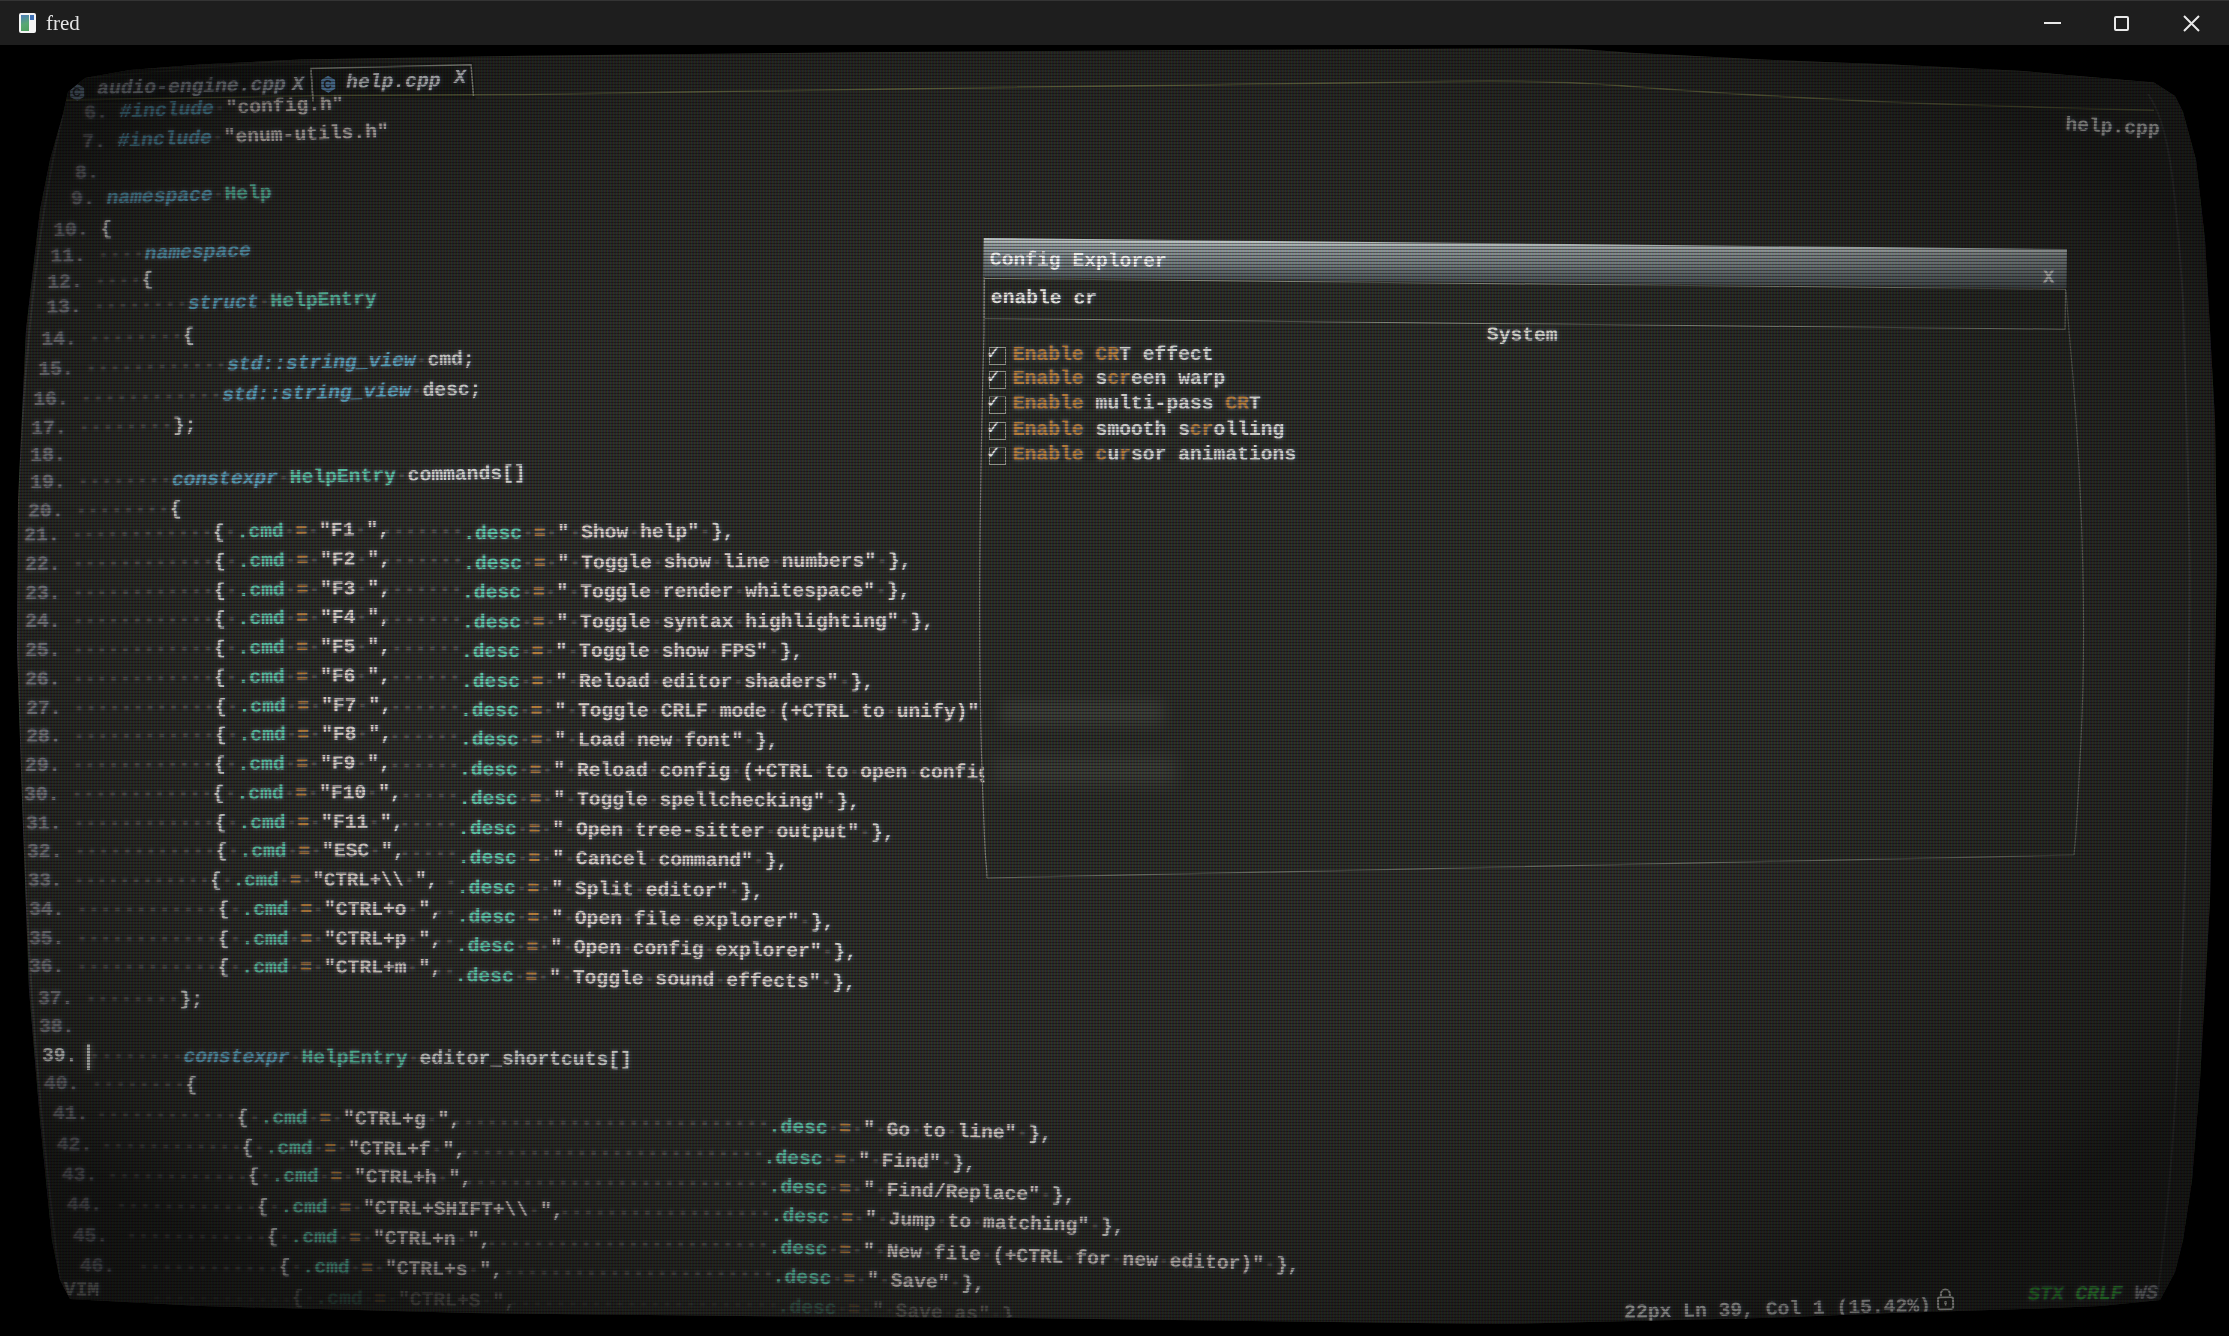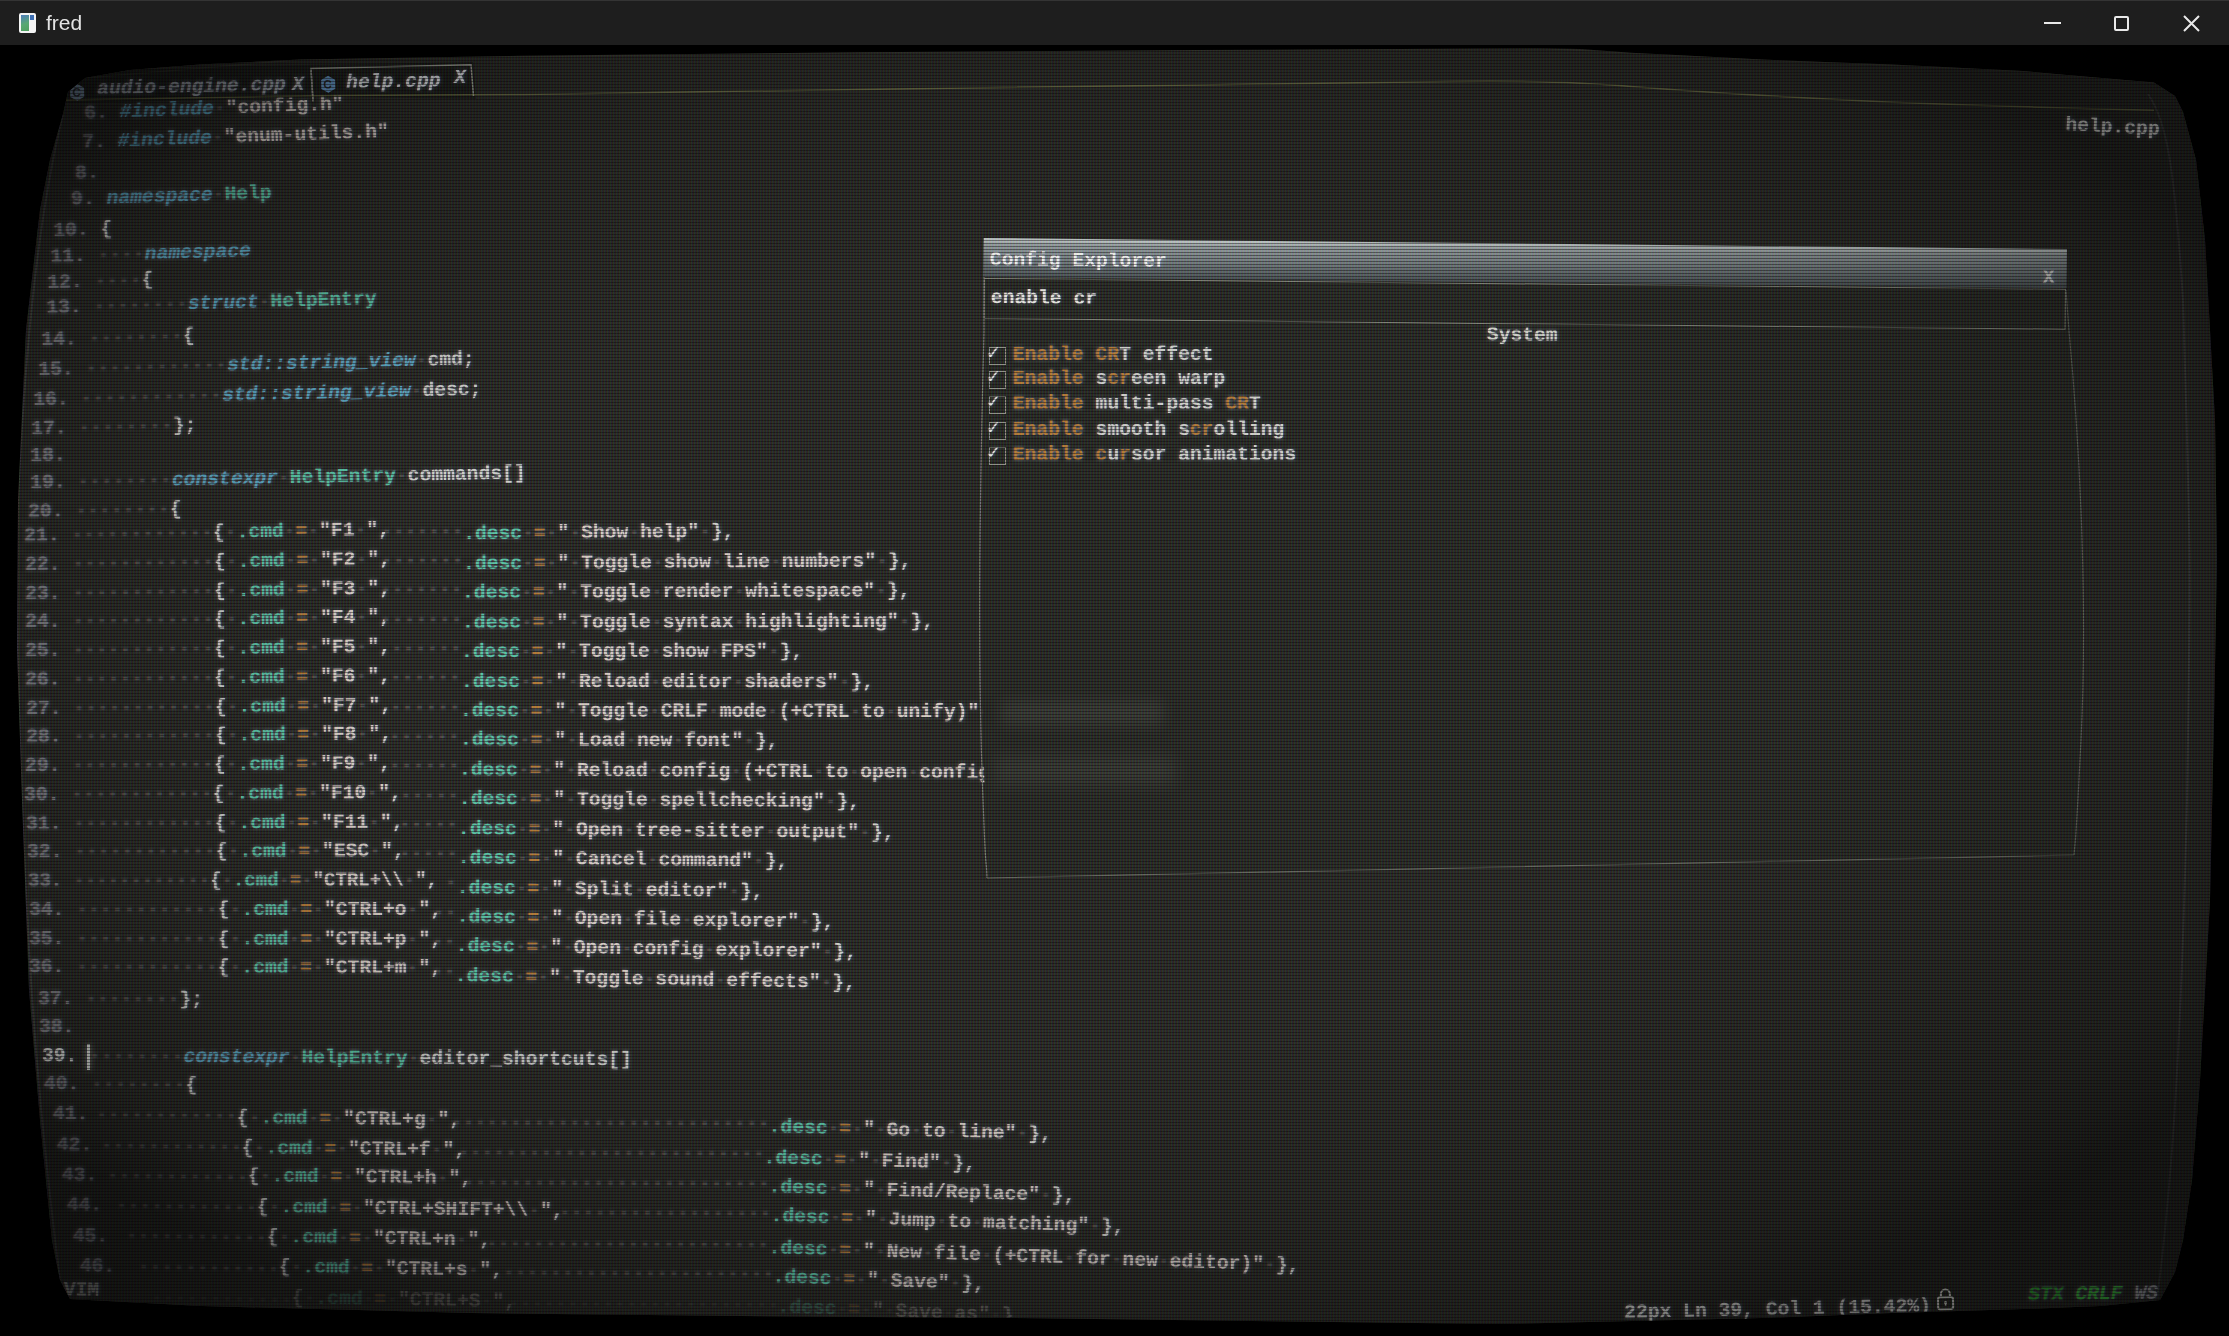--- a/index.html
+++ b/index.html
@@ -1,18 +1,18 @@
 <!DOCTYPE html>
 <html><head><meta charset="utf-8"><style>
 
 *{margin:0;padding:0;box-sizing:border-box}
 body{width:2229px;height:1336px;background:#000;overflow:hidden;position:relative;font-family:"Liberation Mono",monospace}
 .abs{position:absolute}
 #tb{position:absolute;left:0;top:0;width:2229px;height:45px;background:#1e1e1e;border-top:1px solid #343434}
-#tb .t{position:absolute;left:46px;top:10px;color:#e4e4e4;font-family:Liberation Sans, sans-serif;font-size:21px}
+#tb .t{position:absolute;left:46px;top:10px;color:#e4e4e4;font-family:Liberation Serif, serif;font-size:21px}
 .seg{position:absolute;white-space:pre;font-size:19.6px;line-height:24px;font-weight:bold;transform-origin:0 0;letter-spacing:0.04px}
 .seg i{font-style:normal}
 i.k{color:#55aac8;font-style:italic}
 i.t{color:#53c6a4}
 i.w{color:#d2d2cc}
 i.o{color:#b4762f}
 i.s{color:#dacfc6}
 i.d{color:#48473f}
 i.n{color:#7d7d82}
 i.nc{color:#ececE6}

